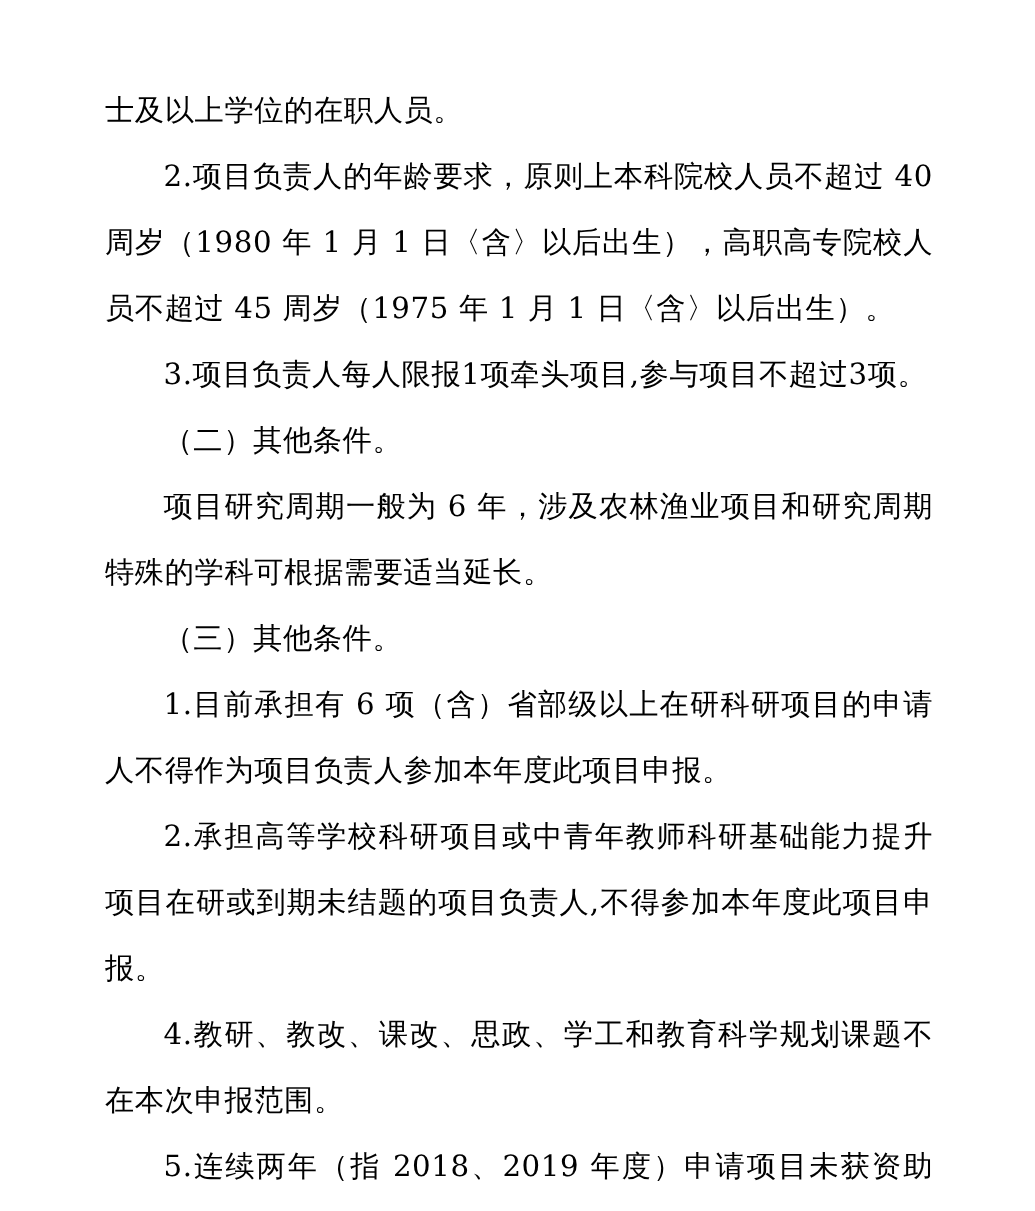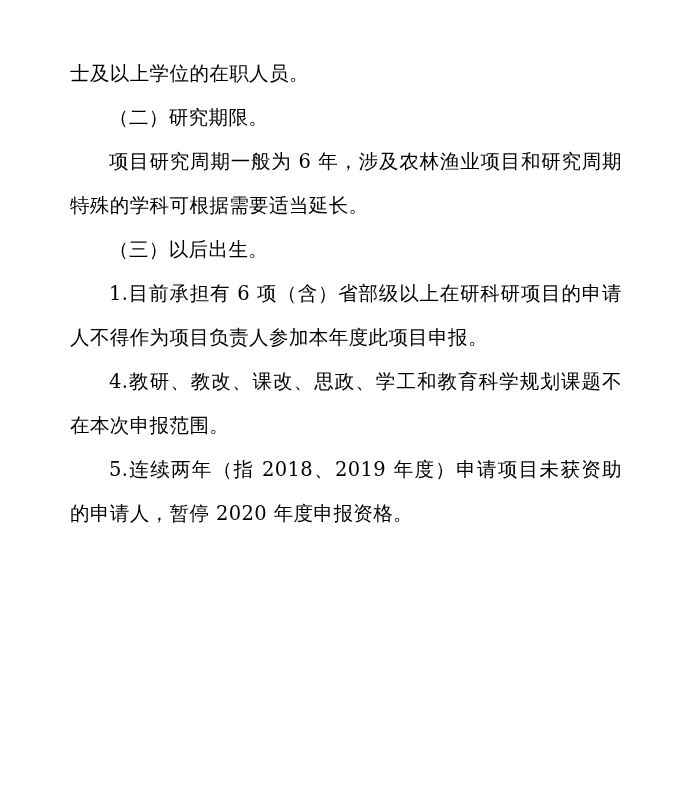--- a/index.html
+++ b/index.html
@@ -35,21 +35,24 @@
   .para.noindent {
     text-indent: 0;
   }
 </style>
 </head>
 <body>
 
 <div class="page">
   <div class="doc-body">
     <p class="para noindent">士及以上学位的在职人员。</p>
-    <p class="para">（二）研究期限。</p>
+    <p class="para">2.项目负责人的年龄要求，原则上本科院校人员不超过 40 周岁（1980 年 1 月 1 日〈含〉以后出生），高职高专院校人员不超过 45 周岁（1975 年 1 月 1 日〈含〉以后出生）。</p>
+    <p class="para">3.项目负责人每人限报1项牵头项目,参与项目不超过3项。</p>
+    <p class="para">（二）其他条件。</p>
     <p class="para">项目研究周期一般为 6 年，涉及农林渔业项目和研究周期特殊的学科可根据需要适当延长。</p>
-    <p class="para">（三）以后出生。</p>
+    <p class="para">（三）其他条件。</p>
     <p class="para">1.目前承担有 6 项（含）省部级以上在研科研项目的申请人不得作为项目负责人参加本年度此项目申报。</p>
+    <p class="para">2.承担高等学校科研项目或中青年教师科研基础能力提升项目在研或到期未结题的项目负责人,不得参加本年度此项目申报。</p>
     <p class="para">4.教研、教改、课改、思政、学工和教育科学规划课题不在本次申报范围。</p>
     <p class="para">5.连续两年（指 2018、2019 年度）申请项目未获资助的申请人，暂停 2020 年度申报资格。</p>
 
   </div>
 </div>
 
 </body></html>

